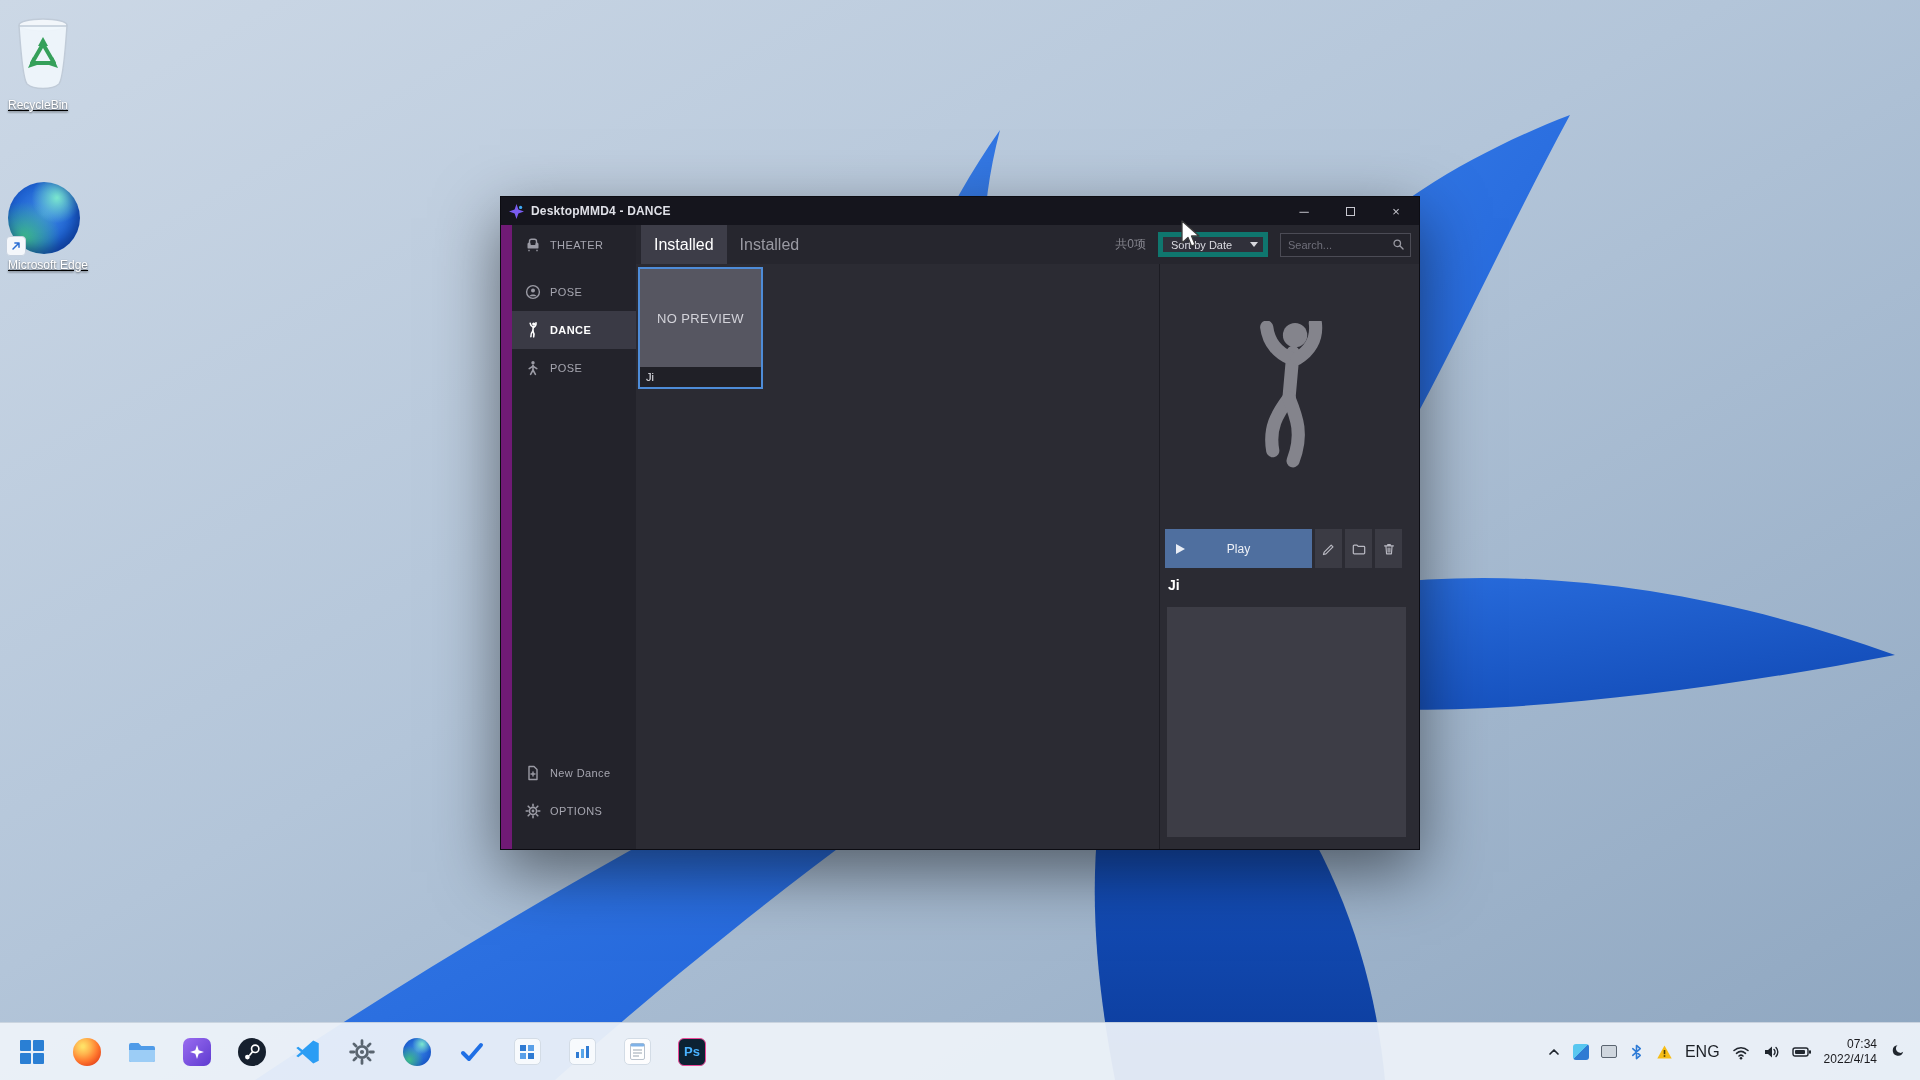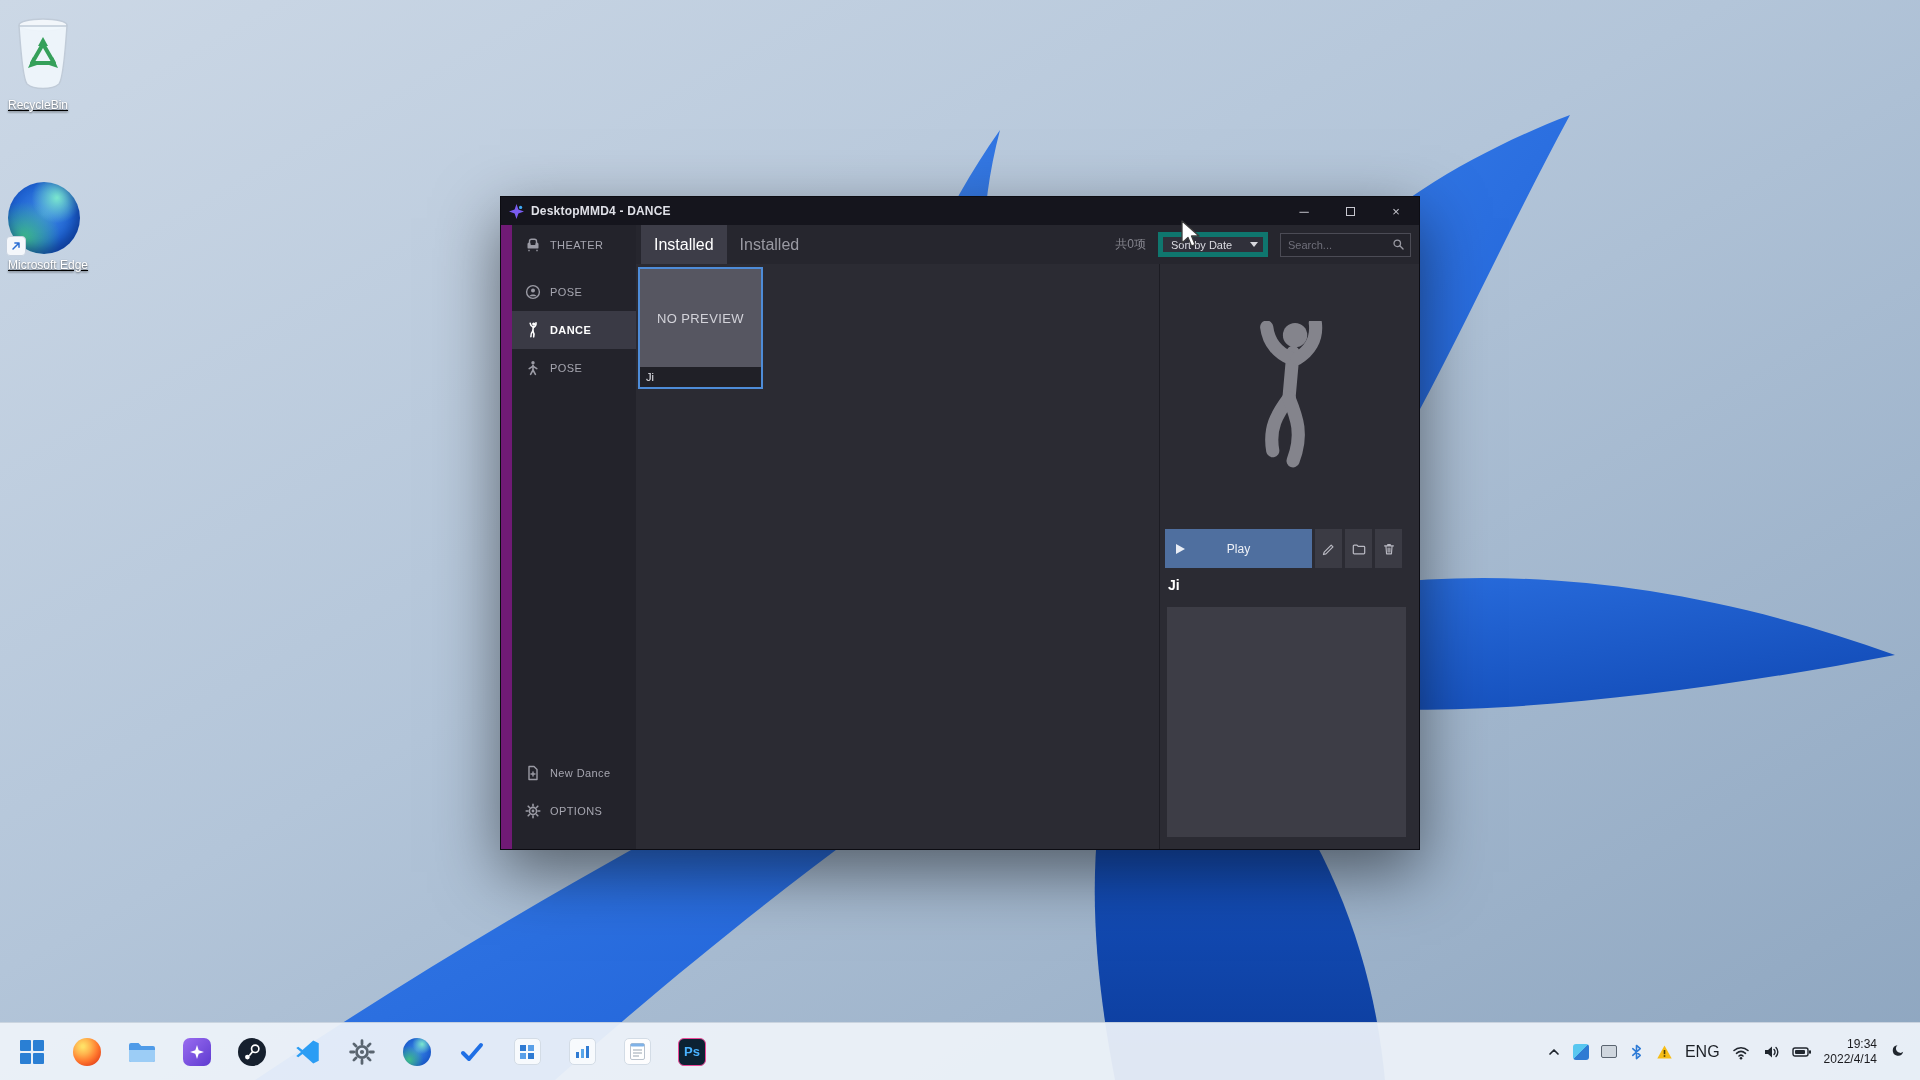--- a/index.html
+++ b/index.html
@@ -470,21 +470,21 @@
       </svg>
     </div>
     <div class="tray-item">
       <svg width="20" height="18" viewBox="0 0 20 18">
         <rect x="1" y="5" width="15" height="8" rx="2" fill="none" stroke="#20262e" stroke-width="1.4"></rect>
         <rect x="3" y="7" width="10" height="4" rx="1" fill="#20262e"></rect>
         <rect x="17" y="7.2" width="2" height="3.6" rx="0.8" fill="#20262e"></rect>
       </svg>
     </div>
     <div class="clock">
-      <div>19:34</div>
+      <div>07:34</div>
       <div>2022/4/14</div>
     </div>
     <div class="tray-item">
       <svg width="17" height="17" viewBox="0 0 24 24">
           <path d="M12 3 a7.5 7.5 0 1 0 8 9.5 A6 6 0 0 1 12 3 Z" fill="#20262e"></path>
         </svg>
     </div>
   </div>
 </div>
 

